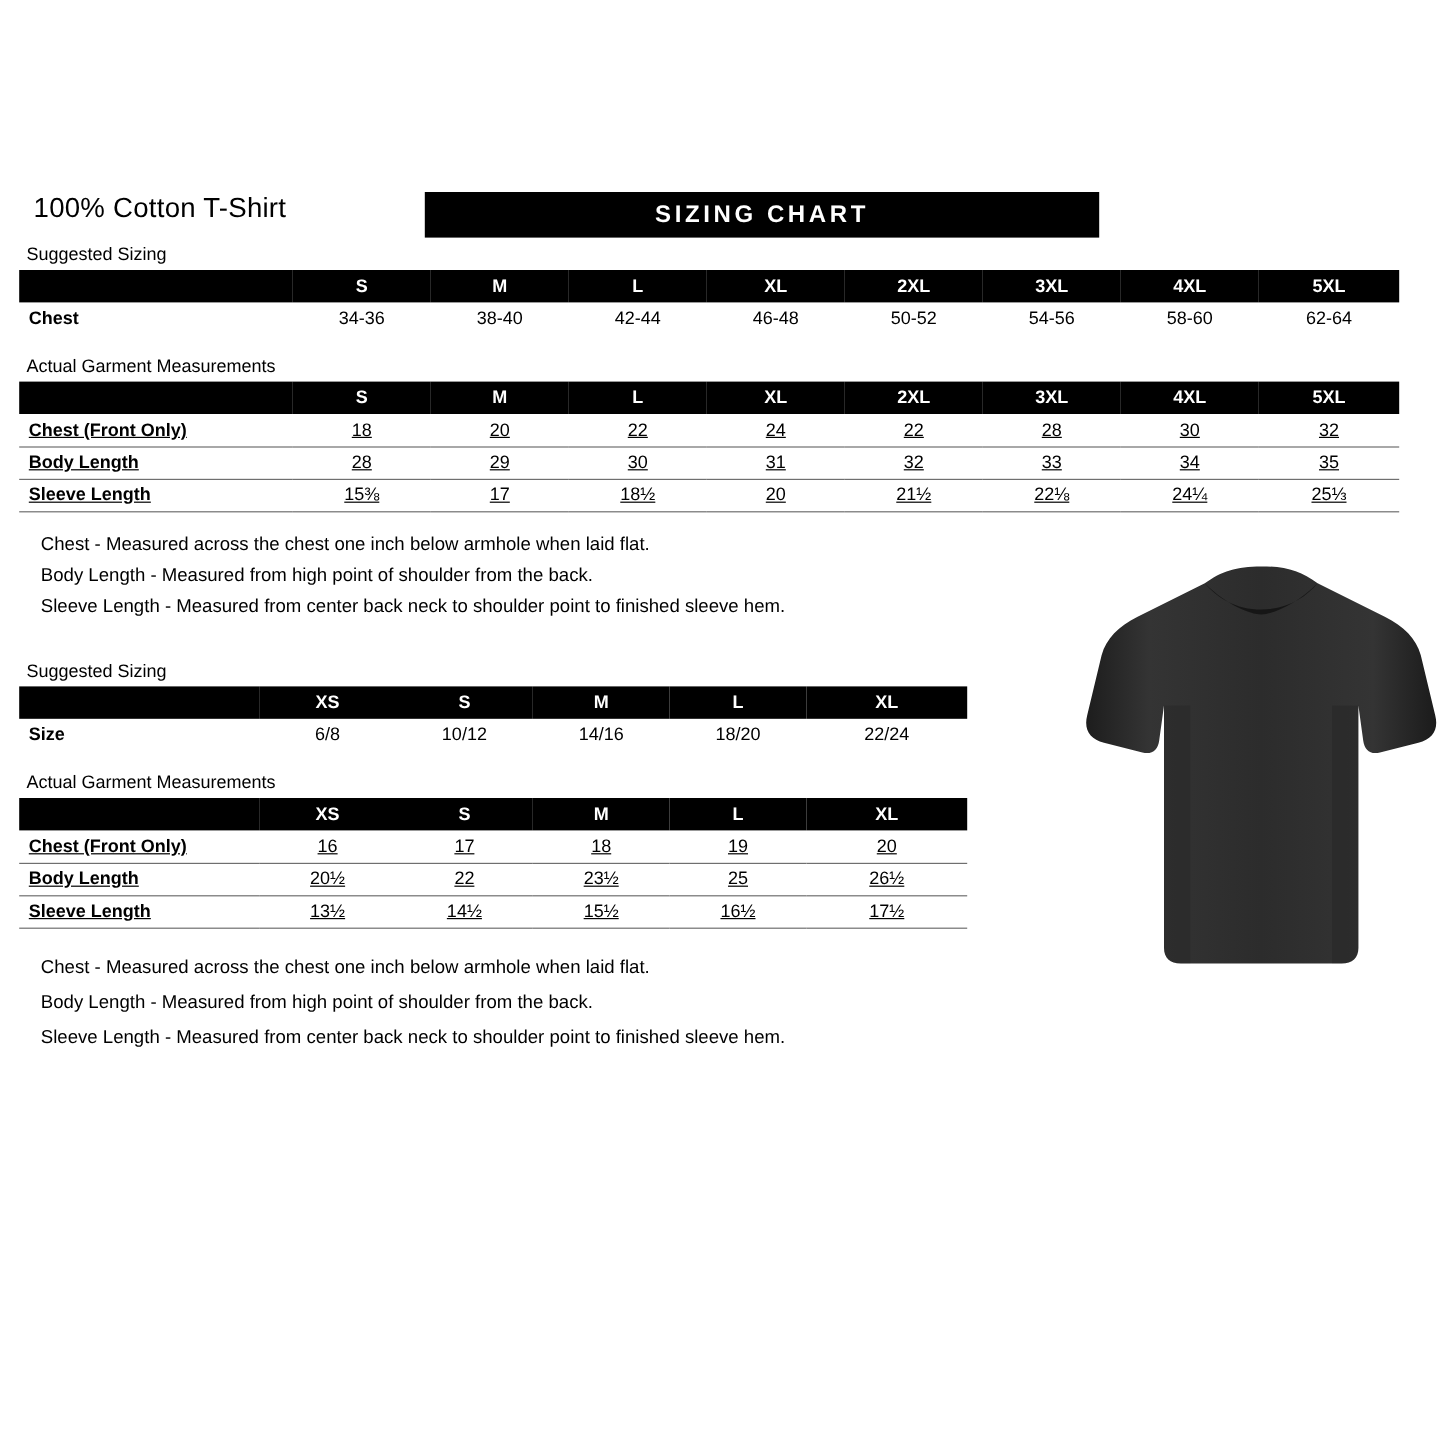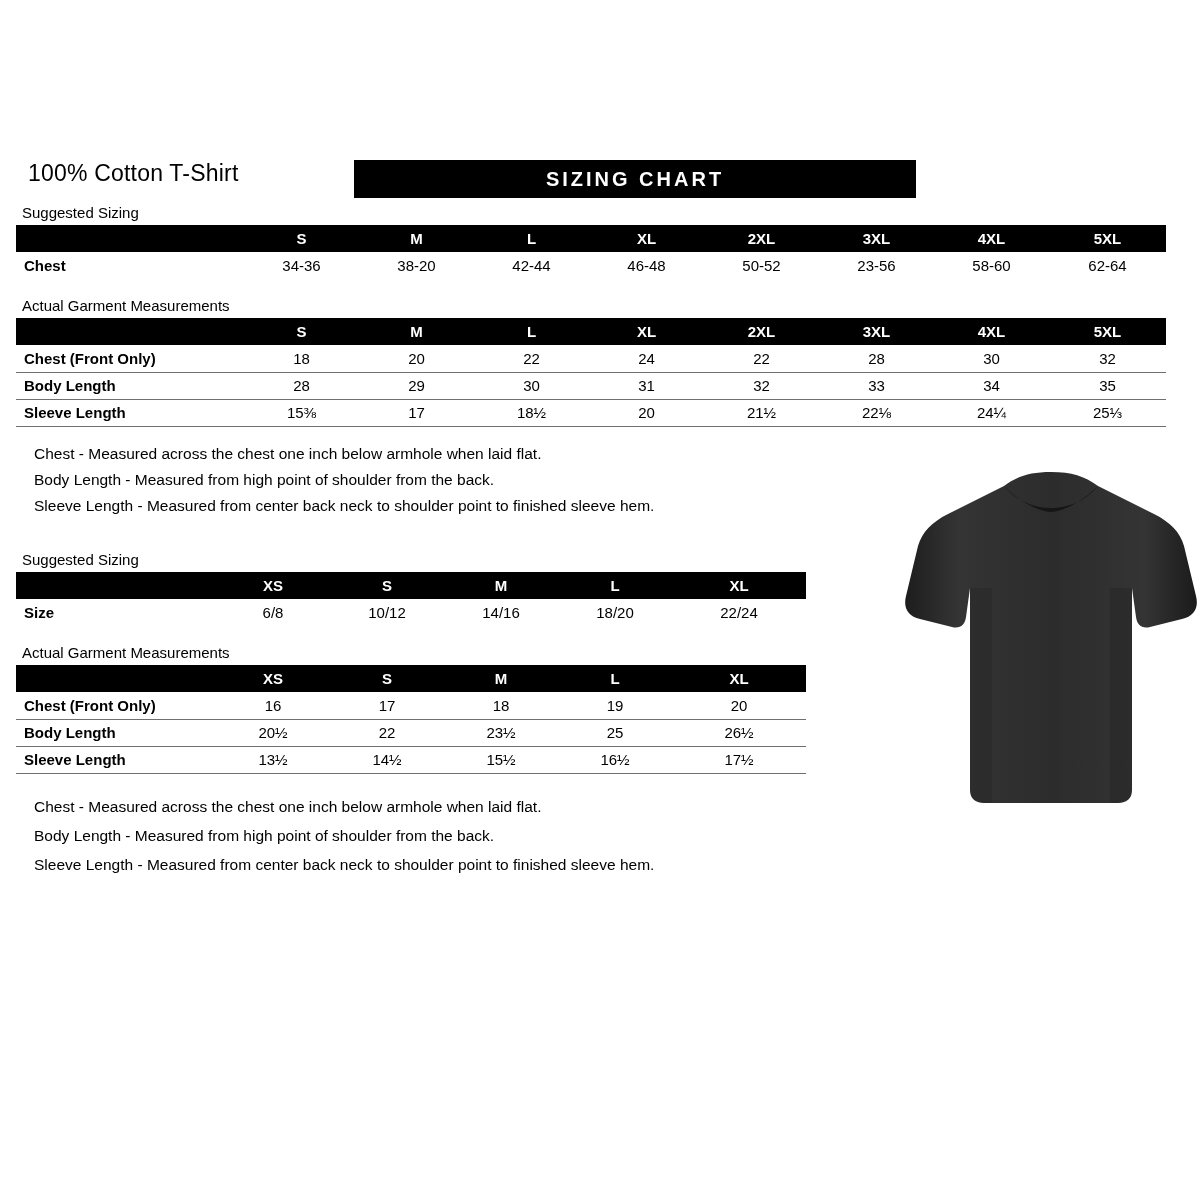--- a/index.html
+++ b/index.html
@@ -105,20 +105,21 @@
     text-align: center;
     vertical-align: middle;
   }
   .data-row td.label-col {
     text-align: left;
     padding-left: 8px;
     font-weight: 700;
   }
   .ruled td {
     border-bottom: 1px solid #6f6f6f;
+    text-decoration: underline;
   }
 
   .notes {
     margin-top: 14px;
     margin-left: 18px;
   }
   .notes div {
     font-size: 15.5px;
     line-height: 26px;
   }
@@ -199,25 +200,25 @@
         <td>L</td>
         <td>XL</td>
         <td>2XL</td>
         <td>3XL</td>
         <td>4XL</td>
         <td>5XL</td>
       </tr>
       <tr class="data-row">
         <td class="label-col">Chest</td>
         <td>34-36</td>
-        <td>38-20</td>
+        <td>38-40</td>
         <td>42-44</td>
         <td>46-48</td>
         <td>50-52</td>
-        <td>23-56</td>
+        <td>54-56</td>
         <td>58-60</td>
         <td>62-64</td>
       </tr>
     </tbody>
       </table>
 
     <div class="sub-label" style="margin-top:18px;">Actual Garment Measurements</div>
 
     <table class="grid">
       <colgroup>

